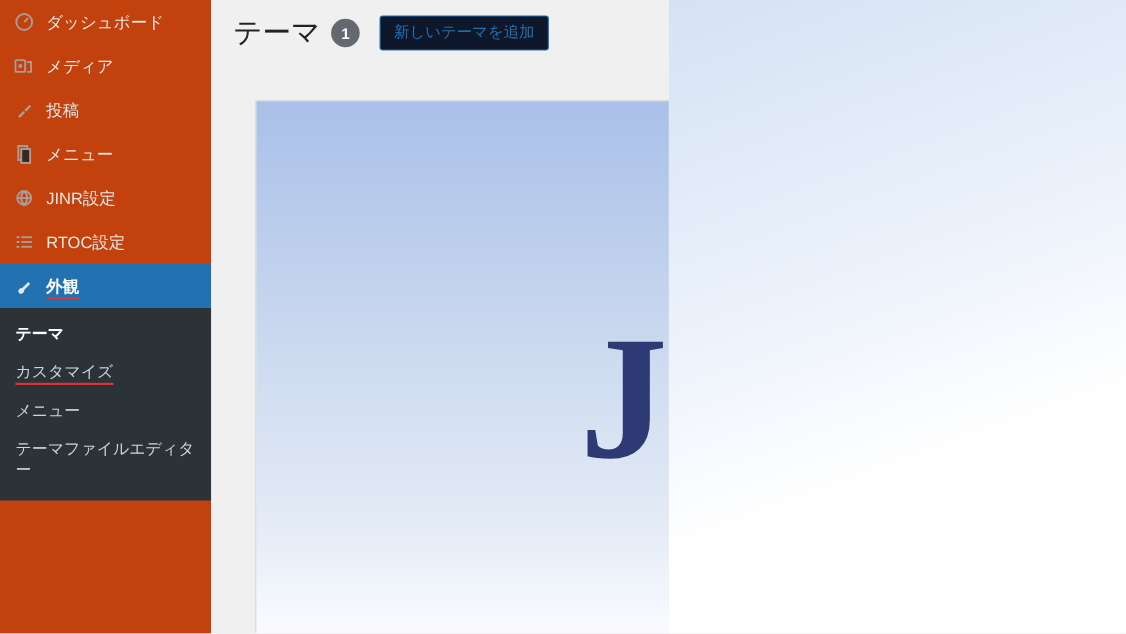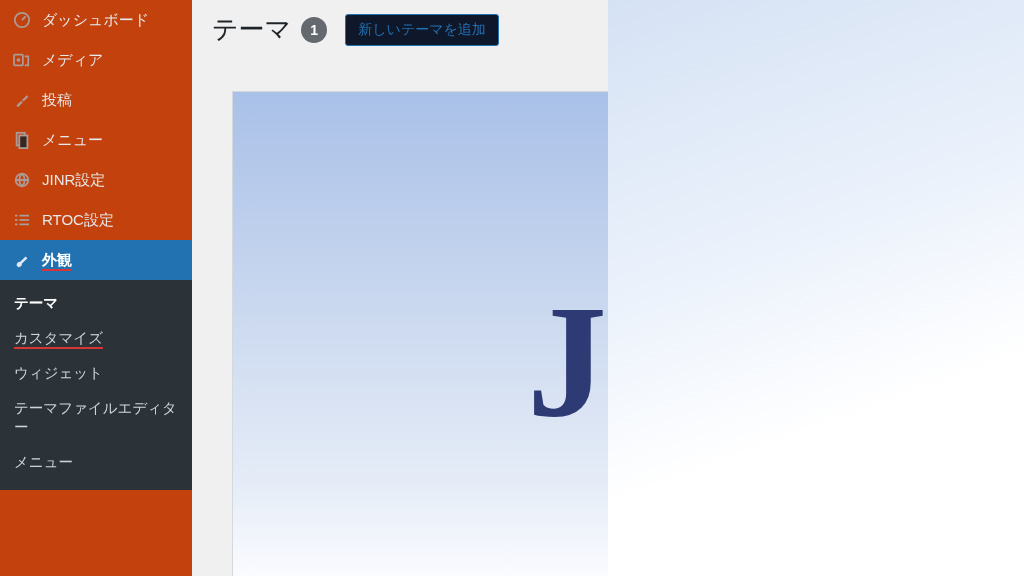--- a/index.html
+++ b/index.html
@@ -102,23 +102,22 @@
         <svg width="18" height="18" viewBox="0 0 20 20" fill="#fff">
           <path d="M4 16 C4 13 6 12 8 12 L14 6 L16 8 L10 14 C10 16 9 18 6 18 Z"></path>
         </svg>
       </span>
     <span><span class="underline-red">外観</span></span>
   </div>
 
   <div class="submenu">
     <div class="sub-item current">テーマ</div>
     <div class="sub-item"><span class="underline-red">カスタマイズ</span></div>
-    <div class="sub-item">ウィジェット</div>
+    <div class="sub-item">メニュー</div>
     <div class="sub-item">テーマファイルエディター</div>
-    <div class="sub-item">メニュー</div>
   </div>
 </div>
 
 <div class="main">
   <div class="main-header">
     <h1>
       <span>テーマ</span>
       <span class="count-badge">1</span>
     </h1>
     <button class="add-btn">新しいテーマを追加</button>

